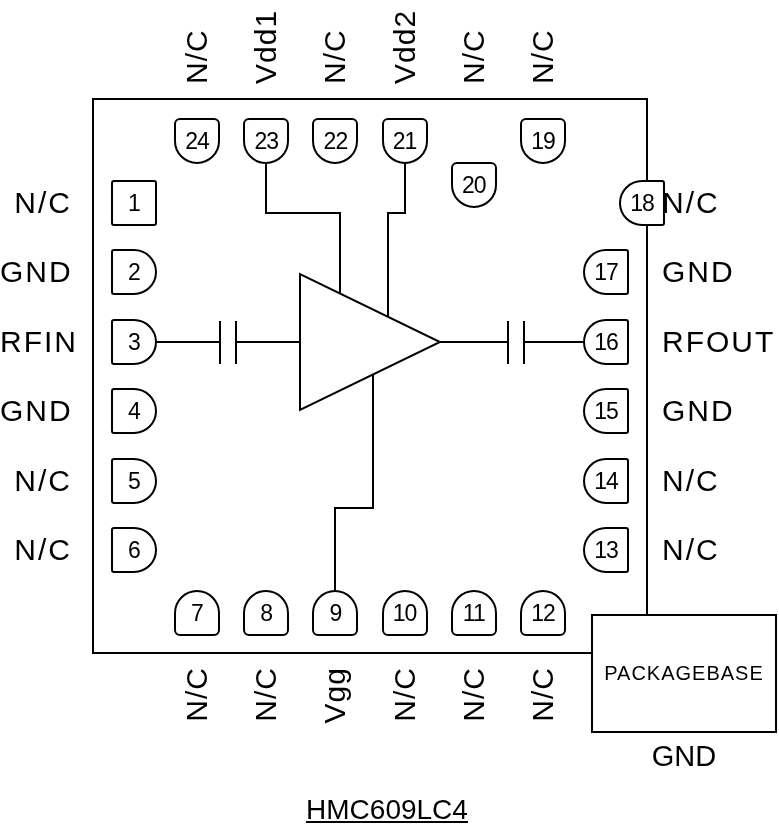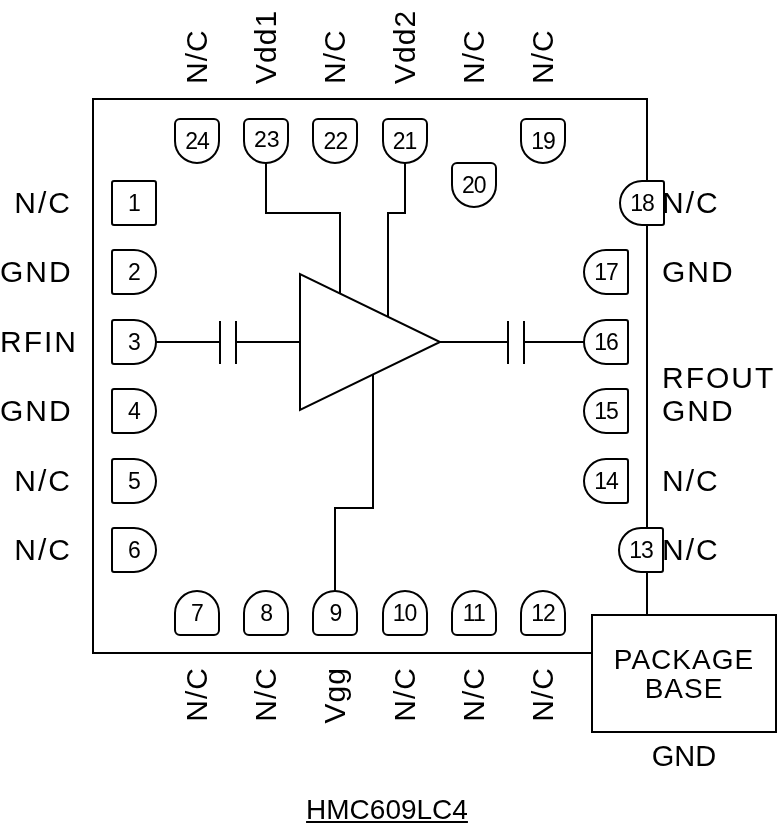--- a/index.html
+++ b/index.html
@@ -41,22 +41,22 @@
     height: 36px; line-height: 36px;
     font-size: 30px;
     letter-spacing: 1px;
     white-space: nowrap;
     transform-origin: 0 0;
   }
   .rot-label.top { transform: rotate(-90deg); }
   .rot-label.bottom { transform: rotate(-90deg) translateX(-100%); }
   .pkg-text {
     position: absolute; left: 592px; top: 615px; width: 184px; height: 117px;
-    display: flex; flex-direction: column; align-items: center; justify-content: center;
-    font-size: 28px; line-height: 29px; letter-spacing: 1px; text-align: center;
+    display: flex; flex-direction: row; align-items: center; justify-content: center;
+    font-size: 20px; line-height: 29px; letter-spacing: 1px; text-align: center;
   }
   .pkg-gnd {
     position: absolute; left: 592px; top: 740px; width: 184px;
     text-align: center; font-size: 29px;
   }
   .part-title {
     position: absolute; left: 287px; top: 794px; width: 200px;
     text-align: center; font-size: 28px; letter-spacing: 0px; text-decoration: underline;
   }
 </style>
@@ -117,38 +117,38 @@
         <span class="pin-num">18</span>
       </div>
       <div class="side-label right" style="top: 185px;">N/C</div>
       <div class="pin" style="left: 583px; top: 249.4px; border-radius: 23px 3px 3px 23px; justify-content: center;">
         <span class="pin-num">17</span>
       </div>
       <div class="side-label right" style="top: 254.4px;">GND</div>
       <div class="pin" style="left: 583px; top: 318.8px; border-radius: 23px 3px 3px 23px;">
         <span class="pin-num">16</span>
       </div>
-      <div class="side-label right" style="top: 323.8px; margin-top: 36px;">RFOUT</div>
+      <div class="side-label right" style="top: 323.8px;">RFOUT</div>
       <div class="pin" style="left: 583px; top: 388.2px; border-radius: 23px 3px 3px 23px;">
         <span class="pin-num">15</span>
       </div>
       <div class="side-label right" style="top: 393.2px;">GND</div>
       <div class="pin" style="left: 583px; top: 457.6px; border-radius: 23px 3px 3px 23px;">
         <span class="pin-num">14</span>
       </div>
       <div class="side-label right" style="top: 462.6px;">N/C</div>
-      <div class="pin" style="left: 583px; top: 527px; border-radius: 23px 3px 3px 23px; margin-left: 35px;">
+      <div class="pin" style="left: 583px; top: 527px; border-radius: 23px 3px 3px 23px;">
         <span class="pin-num">13</span>
       </div>
       <div class="side-label right" style="top: 532px;">N/C</div>
       <div class="pin" style="left: 174px; top: 118px; border-radius: 6px 6px 23px 23px;">
         <span class="pin-num">24</span>
       </div>
       <div class="rot-label top" style="left: 179px; top: 84px;">N/C</div>
-      <div class="pin" style="left: 243.2px; top: 118px; border-radius: 6px 6px 23px 23px; font-family: Liberation Mono, monospace;">
+      <div class="pin" style="left: 243.2px; top: 118px; border-radius: 6px 6px 23px 23px;">
         <span class="pin-num">23</span>
       </div>
       <div class="rot-label top" style="left: 248.2px; top: 84px;">Vdd1</div>
       <div class="pin" style="left: 312.4px; top: 118px; border-radius: 6px 6px 23px 23px;">
         <span class="pin-num">22</span>
       </div>
       <div class="rot-label top" style="left: 317.4px; top: 84px;">N/C</div>
       <div class="pin" style="left: 381.6px; top: 118px; border-radius: 6px 6px 23px 23px;">
         <span class="pin-num">21</span>
       </div>

